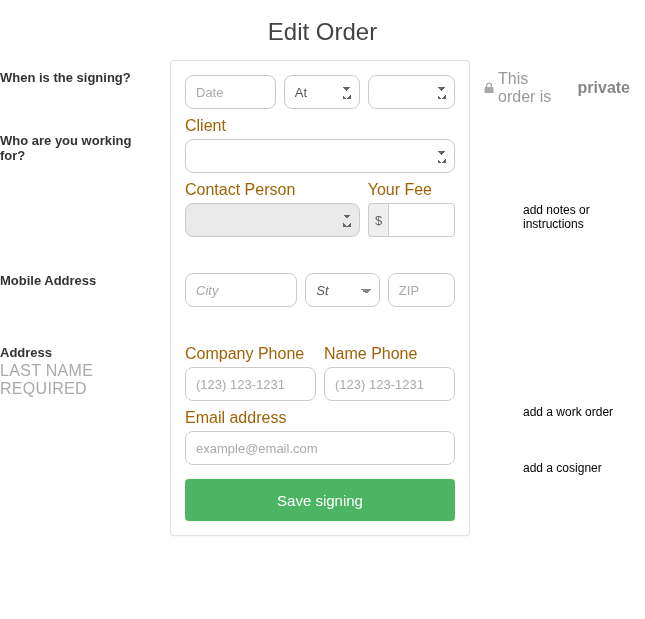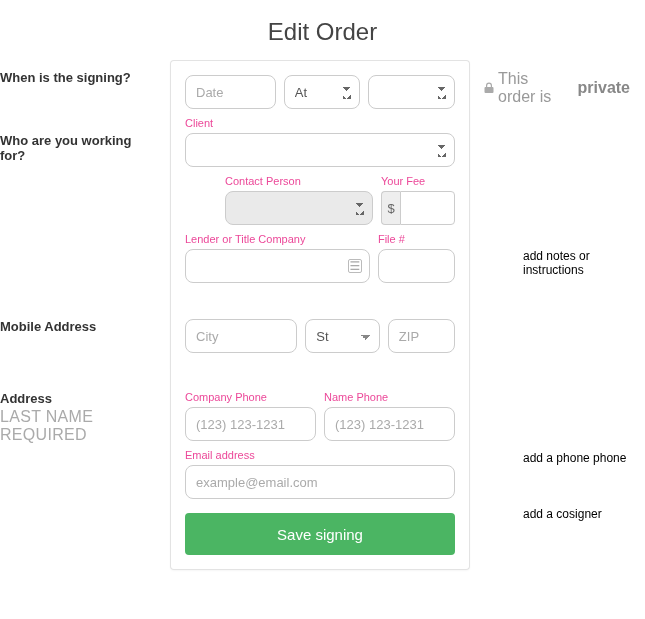--- a/index.html
+++ b/index.html
@@ -77,24 +77,25 @@
     background-repeat: no-repeat;
   }
   select.single-arrow {
     background-image:
       linear-gradient(45deg, transparent 50%, #888 50%),
       linear-gradient(135deg, #888 50%, transparent 50%);
     background-position:
       calc(100% - 13px) 15px,
       calc(100% - 8px) 15px;
     background-size: 5px 5px;
+    font-style: italic;
   }
   .field-label {
-    font-size: 11px;
-    color: #ec4899;
+    font-size: 16px;
+    color: #a16207;
     margin-bottom: 4px;
     margin-top: 8px;
   }
   .field-label.first { margin-top: 0; }
   .hstack { display: flex; gap: 8px; }
   .input-group {
     display: flex;
   }
   .input-group .addon {
     border: 1px solid #ccc;
@@ -207,61 +208,48 @@
   </div>
 
   <div class="row" style="margin-top:-6px;">
     <div class="label-col" style="padding-top:24px;">
       <span>Who are you working for?</span>
     </div>
     <div class="panel" style="border-radius:0;border-top:none;border-bottom:none;padding-top:8px;padding-bottom:0;">
       <div class="field-label first">Client</div>
       <select><option></option></select>
 
-      <div class="hstack" style="margin-top:0;margin-left:40px;">
+      <div class="hstack" style="margin-top:0;">
         <div style="flex:2">
           <div class="field-label">Contact Person</div>
           <select class="disabled-select"><option></option></select>
         </div>
         <div style="flex:1">
           <div class="field-label">Your Fee</div>
           <div class="input-group">
             <span class="addon">$</span>
             <input type="text" style="">
           </div>
         </div>
       </div>
 
-      <div class="hstack">
-        <div style="flex:2.4">
-          <div class="field-label">Lender or Title Company</div>
-          <div class="lender-wrap">
-            <input type="text" style="">
-            <span class="addr-icon">☰</span>
-          </div>
-        </div>
-        <div style="flex:1">
-          <div class="field-label">File #</div>
-          <input type="text" style="">
-        </div>
-      </div>
       <div style="height:14px;"></div>
     </div>
     <div class="side-col" style="display:flex;align-items:flex-end;padding-bottom:20px;height:auto;align-self:stretch;">
       <span class="link">add notes or instructions</span>
     </div>
   </div>
 
   <div class="row" style="margin-top:-6px;">
     <div class="label-col" style="padding-top:22px;">
       <span>Mobile Address</span>
     </div>
     <div class="panel" style="border-radius:0;border-top:none;border-bottom:none;padding-top:14px;padding-bottom:0;">
       <div class="hstack" style="margin-top:8px;">
-        <input type="text" style="flex: 2 1 0%;" placeholder="City">
+        <input type="text" style="flex: 2 1 0%; font-style: italic;" placeholder="City">
         <select class="single-arrow" style="flex:0.9">
           <option>St</option>
         </select>
         <input type="text" style="flex: 1 1 0%;" placeholder="ZIP">
       </div>
       <div style="height:16px;"></div>
     </div>
     <div class="side-col"></div>
   </div>
 
@@ -283,19 +271,19 @@
         </div>
       </div>
 
       <div class="field-label">Email address</div>
       <input type="text" placeholder="example@email.com" style="">
 
       <button class="save-btn">Save signing</button>
     </div>
     <div class="side-col" style="display:flex;flex-direction:column;align-self:stretch;padding-top:0;">
       <div style="height:82px;"></div>
-      <span class="link">add a phone phone</span>
+      <span class="link">add a work order</span>
       <div style="height:42px;"></div>
       <span class="link">add a cosigner</span>
     </div>
   </div>
 
 </div>
 
 </body></html>

